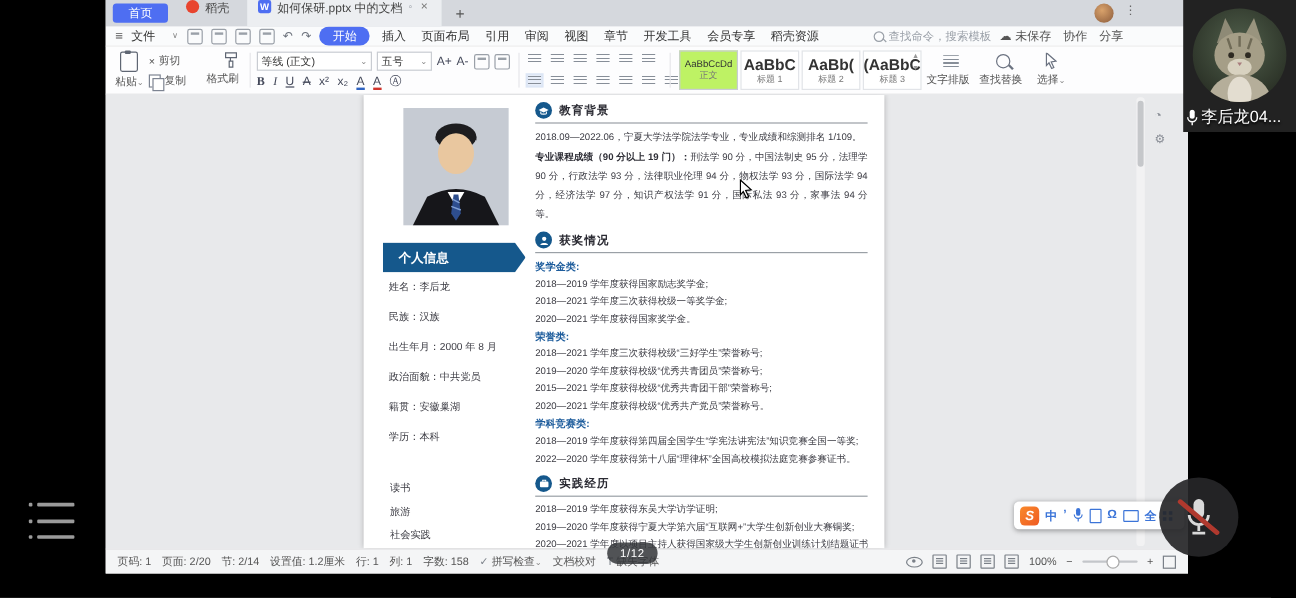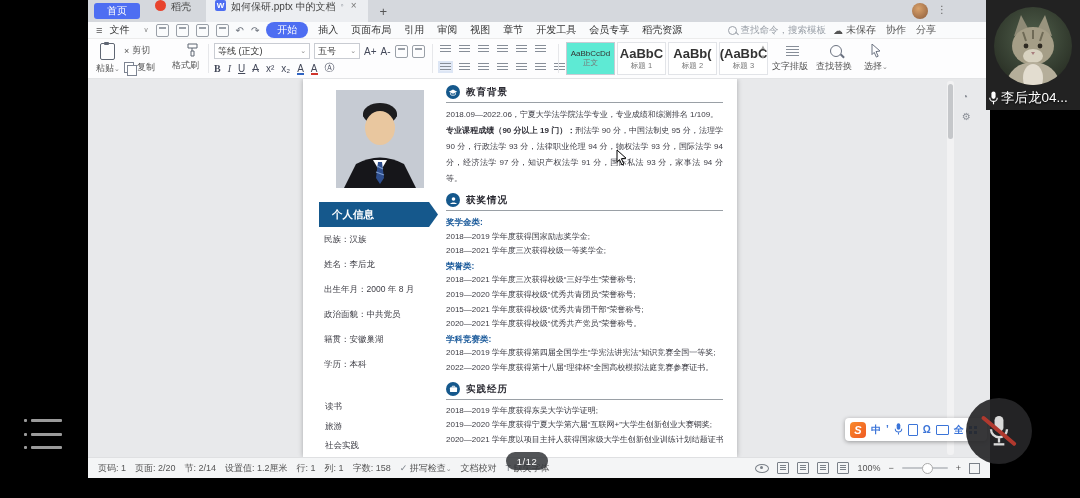--- a/index.html
+++ b/index.html
@@ -59,21 +59,21 @@
   .fontrow2 .st{text-decoration:line-through;}
   .fc{position:relative;}
   .fc::after{content:'';position:absolute;left:0;right:0;bottom:-1px;height:2px;background:#d0342c;}
   .fc.blue::after{background:#2f63c2;}
   .pararow1{position:absolute;left:352px;top:6px;display:flex;gap:8px;align-items:center;}
   .pararow2{position:absolute;left:352px;top:24px;display:flex;gap:8px;align-items:center;}
   .al{width:11px;height:8px;background:repeating-linear-gradient(to bottom,#878e98 0 1px,transparent 1px 3px);}
   .al.sel2{outline:2px solid #dde6f5;background-color:#e8eef9;}
   .styles{position:absolute;left:478px;top:3px;display:flex;gap:2px;}
   .scard{width:47px;height:31px;border:1px solid #e2e4e8;background:#fff;display:flex;flex-direction:column;align-items:center;justify-content:center;overflow:hidden;}
-  .scard.sel3{background:#5eead4;border-color:#c8ccd4;}
+  .scard.sel3{background:#bef264;border-color:#c8ccd4;}
   .scard .pv{font-size:8px;color:#333;white-space:nowrap;}
   .scard .pv.big{font-size:13px;font-weight:bold;}
   .scard .lb{font-size:7.5px;color:#777;}
   .garr{position:absolute;left:672px;top:5px;display:flex;flex-direction:column;gap:4px;color:#999;font-size:6px;line-height:6px;}
   .bigbtn{position:absolute;top:4px;display:flex;flex-direction:column;align-items:center;gap:2px;width:40px;}
   .bigbtn .ic{height:15px;display:flex;align-items:center;justify-content:center;}
   .mag2{width:10px;height:10px;border:1.6px solid #6b7280;border-radius:50%;position:relative;}
   .mag2::after{content:'';position:absolute;width:5px;height:1.6px;background:#6b7280;transform:rotate(45deg);right:-4px;bottom:-1px;}
   
   .canvas{flex:1;position:relative;background:#e8e9eb;overflow:hidden;}
@@ -327,22 +327,22 @@
           <polygon points="37,70 51,70 44,82" fill="#ffffff"></polygon>
           <polygon points="42,72 46,72 48,88 44,94 40,88" fill="#2e4e8e"></polygon>
           <line x1="41" y1="76" x2="47" y2="79" stroke="#7f9fd3" stroke-width="1.2"></line>
           <line x1="40" y1="82" x2="48" y2="85" stroke="#7f9fd3" stroke-width="1.2"></line>
         </svg>
 
         <div class="banner" style="top:123px">
             <span>个人信息</span>
           </div>
         <div class="fields">
+          <div>姓名：李后龙</div>
           <div>民族：汉族</div>
-          <div>姓名：李后龙</div>
           <div>出生年月：2000 年 8 月</div>
           <div>政治面貌：中共党员</div>
           <div>籍贯：安徽巢湖</div>
           <div>学历：本科</div>
         </div>
         <div class="hobbies">
           <div>读书</div>
           <div>旅游</div>
           <div>社会实践</div>
         </div>
@@ -365,20 +365,21 @@
                 <svg width="9" height="9" viewBox="0 0 10 10">
                   <circle cx="5" cy="3.4" r="2" fill="#fff"></circle>
                   <path d="M1.4 9c.4-2.3 6.8-2.3 7.2 0z" fill="#fff"></path>
                 </svg>
               </span>
             <span class="st2">获奖情况</span>
           </div>
           <div class="rline blue">奖学金类:</div>
           <div class="rline">2018—2019 学年度获得国家励志奖学金;</div>
           <div class="rline">2018—2021 学年度三次获得校级一等奖学金;</div>
+          <div class="rline">2020—2021 学年度获得国家奖学金。</div>
           <div class="rline blue">荣誉类:</div>
           <div class="rline">2018—2021 学年度三次获得校级“三好学生”荣誉称号;</div>
           <div class="rline">2019—2020 学年度获得校级“优秀共青团员”荣誉称号;</div>
           <div class="rline">2015—2021 学年度获得校级“优秀共青团干部”荣誉称号;</div>
           <div class="rline">2020—2021 学年度获得校级“优秀共产党员”荣誉称号。</div>
           <div class="rline blue">学科竞赛类:</div>
           <div class="rline">2018—2019 学年度获得第四届全国学生“学宪法讲宪法”知识竞赛全国一等奖;</div>
           <div class="rline">2022—2020 学年度获得第十八届“理律杯”全国高校模拟法庭竞赛参赛证书。</div>
 
           <div class="sechdr">

